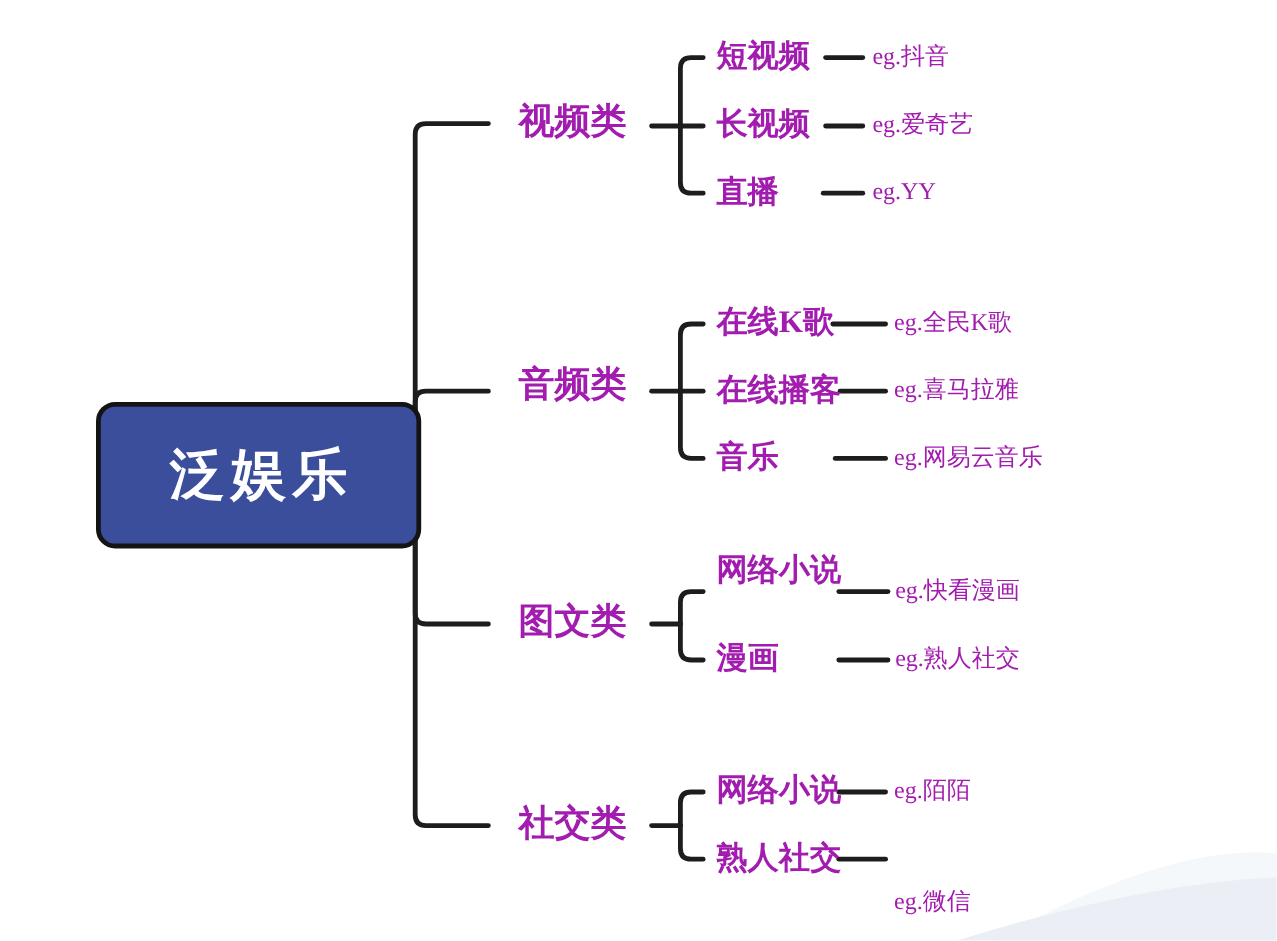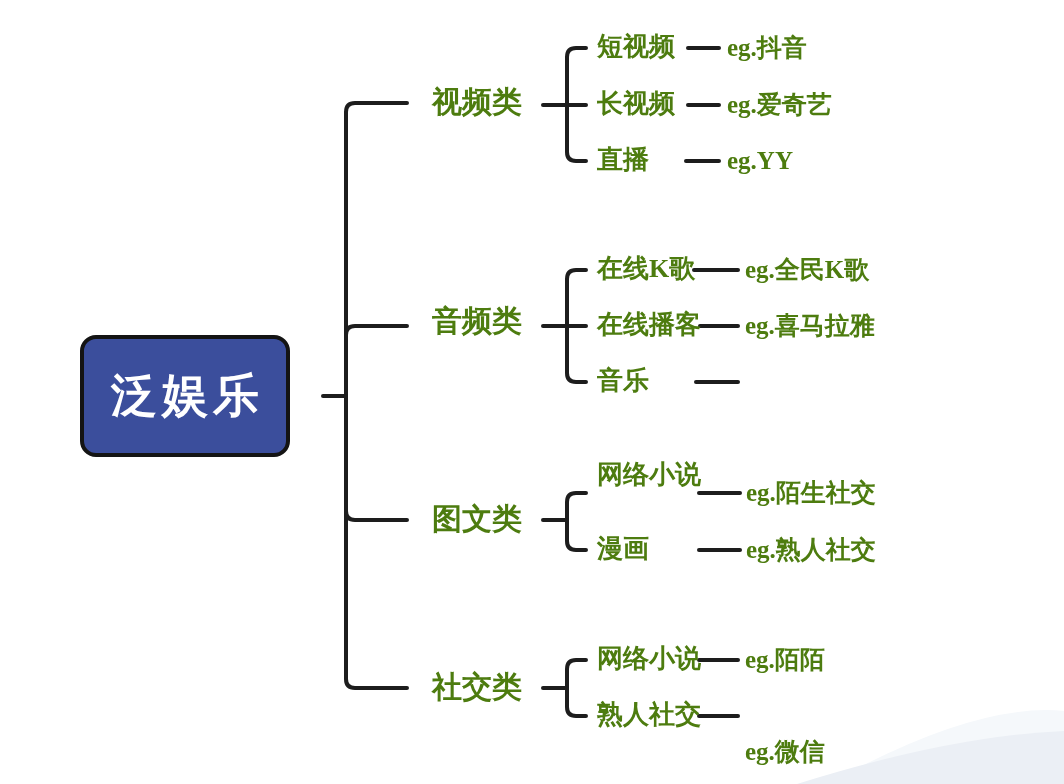--- a/index.html
+++ b/index.html
@@ -5,41 +5,41 @@
   html,body{margin:0;padding:0;background:#ffffff;}
   .canvas{
     position:relative;
     width:1064px;height:784px;
     background:#ffffff;
     overflow:hidden;
     font-family:"Liberation Serif","DejaVu Serif",serif;
   }
   svg.lines{position:absolute;left:0;top:0;width:1064px;height:784px;}
   .root-node{
-    position:absolute;left:80px;top:335px;width:210px;height:122px;
+    position:absolute;left:80px;top:335px;width:271px;height:122px;
     box-sizing:border-box;
     background:#3b4e9c;
     border:4px solid #141414;
     border-radius:16px;
     display:flex;align-items:center;justify-content:center;
     color:#ffffff;
     font-family:"Liberation Sans","DejaVu Sans",sans-serif;
     font-size:46px;font-weight:600;letter-spacing:5px;
     text-indent:5px;
   }
   .lbl{
     position:absolute;
     transform:translateY(-54%);
-    color:#4d7c0f;
+    color:#a21caf;
     white-space:nowrap;
     line-height:1;
   }
   .branch-lbl{left:432px;font-size:30px;font-weight:600;}
   .child-lbl{left:597px;font-size:26px;font-weight:600;}
-  .eg-lbl{font-size:25px;font-weight:700;}
+  .eg-lbl{font-size:20px;font-weight:400;}
 </style>
 </head>
 <body>
 
 <div class="canvas">
 
   <svg class="lines" viewBox="0 0 1064 784">
 
     <g>
       <path d="M828 784 Q975 702 1064 711 L1064 784 Z" fill="#f5f8fb"></path>
@@ -94,23 +94,24 @@
   <div class="lbl child-lbl" style="top:105px">长视频</div>
   <div class="lbl eg-lbl" style="left:727px;top:105px">eg.爱奇艺</div>
   <div class="lbl child-lbl" style="top:161px">直播</div>
   <div class="lbl eg-lbl" style="left:727px;top:161px">eg.YY</div>
 
   <div class="lbl child-lbl" style="top:270px">在线K歌</div>
   <div class="lbl eg-lbl" style="left:745px;top:270px">eg.全民K歌</div>
   <div class="lbl child-lbl" style="top:326px">在线播客</div>
   <div class="lbl eg-lbl" style="left:745px;top:326px">eg.喜马拉雅</div>
   <div class="lbl child-lbl" style="top:382px">音乐</div>
+  <div class="lbl eg-lbl" style="left:745px;top:382px">eg.网易云音乐</div>
 
   <div class="lbl child-lbl" style="top:476px">网络小说</div>
-  <div class="lbl eg-lbl" style="left:746px;top:493px">eg.陌生社交</div>
+  <div class="lbl eg-lbl" style="left:746px;top:493px">eg.快看漫画</div>
   <div class="lbl child-lbl" style="top:550px">漫画</div>
   <div class="lbl eg-lbl" style="left:746px;top:550px">eg.熟人社交</div>
 
   <div class="lbl child-lbl" style="top:660px">网络小说</div>
   <div class="lbl eg-lbl" style="left:745px;top:660px">eg.陌陌</div>
   <div class="lbl child-lbl" style="top:716px">熟人社交</div>
   <div class="lbl eg-lbl" style="left:745px;top:752px">eg.微信</div>
 
 </div>
 

